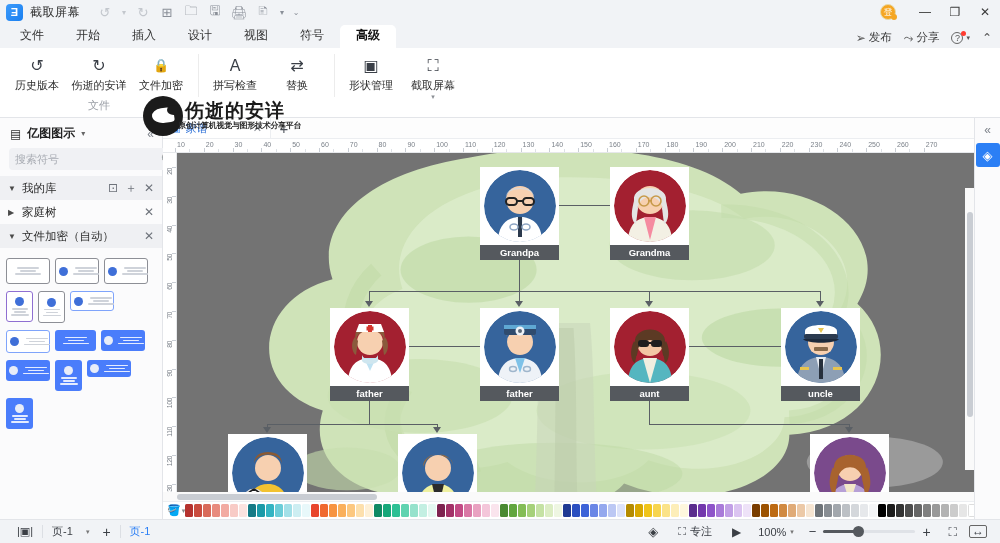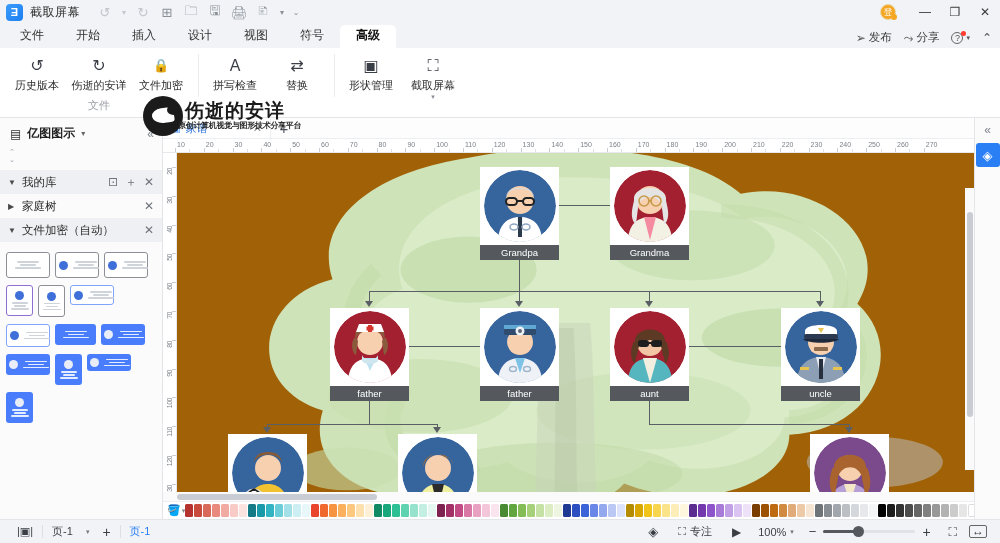--- a/index.html
+++ b/index.html
@@ -165,21 +165,21 @@
     flex: 0 0 14px; overflow: hidden;
   }
   .rv-tick { position: absolute; left: 0; width: 14px; font-size: 7px; color: #7c828a; }
   .rv-tick span {
     position: absolute; left: 3px; top: 1px; writing-mode: vertical-rl; transform: rotate(180deg);
     letter-spacing: -0.5px;
   }
   .rv-tick i { position: absolute; left: 9px; top: 0; height: 1px; width: 5px; background: #c9ced5; }
 
   .canvas {
-    flex: 1; position: relative; overflow: hidden; background: #a16207;
+    flex: 1; position: relative; overflow: hidden; background: #737373; font-weight: bold;
   }
   .tree-bg { position: absolute; inset: 0; overflow: hidden; }
 
   
   .node {
     position: absolute; width: 79px; background: #fff; padding: 3px 3px 0 3px;
     display: flex; flex-direction: column; align-items: center;
   }
   .node .pic {
     width: 72px; height: 72px; border-radius: 50%; position: relative; overflow: hidden;
@@ -381,20 +381,24 @@
   <div class="body">
 
     <div class="leftpanel">
       <div class="lp-head">
         <span class="bicon">▤</span>
         <span class="btxt">亿图图示</span>
         <span class="bcar">▾</span>
         <span class="lp-collapse">«</span>
       </div>
       <div class="lp-search">
+        <div class="searchbox">
+          <input type="text" placeholder="搜索符号" style="">
+          <span class="search-gly">🔍</span>
+        </div>
         <div class="spin">
           <span>⌃</span>
           <span>⌄</span>
         </div>
       </div>
 
       <div class="lp-section shaded">
         <span class="tri">▼</span>
         <span>我的库</span>
         <span class="sect-acts">

